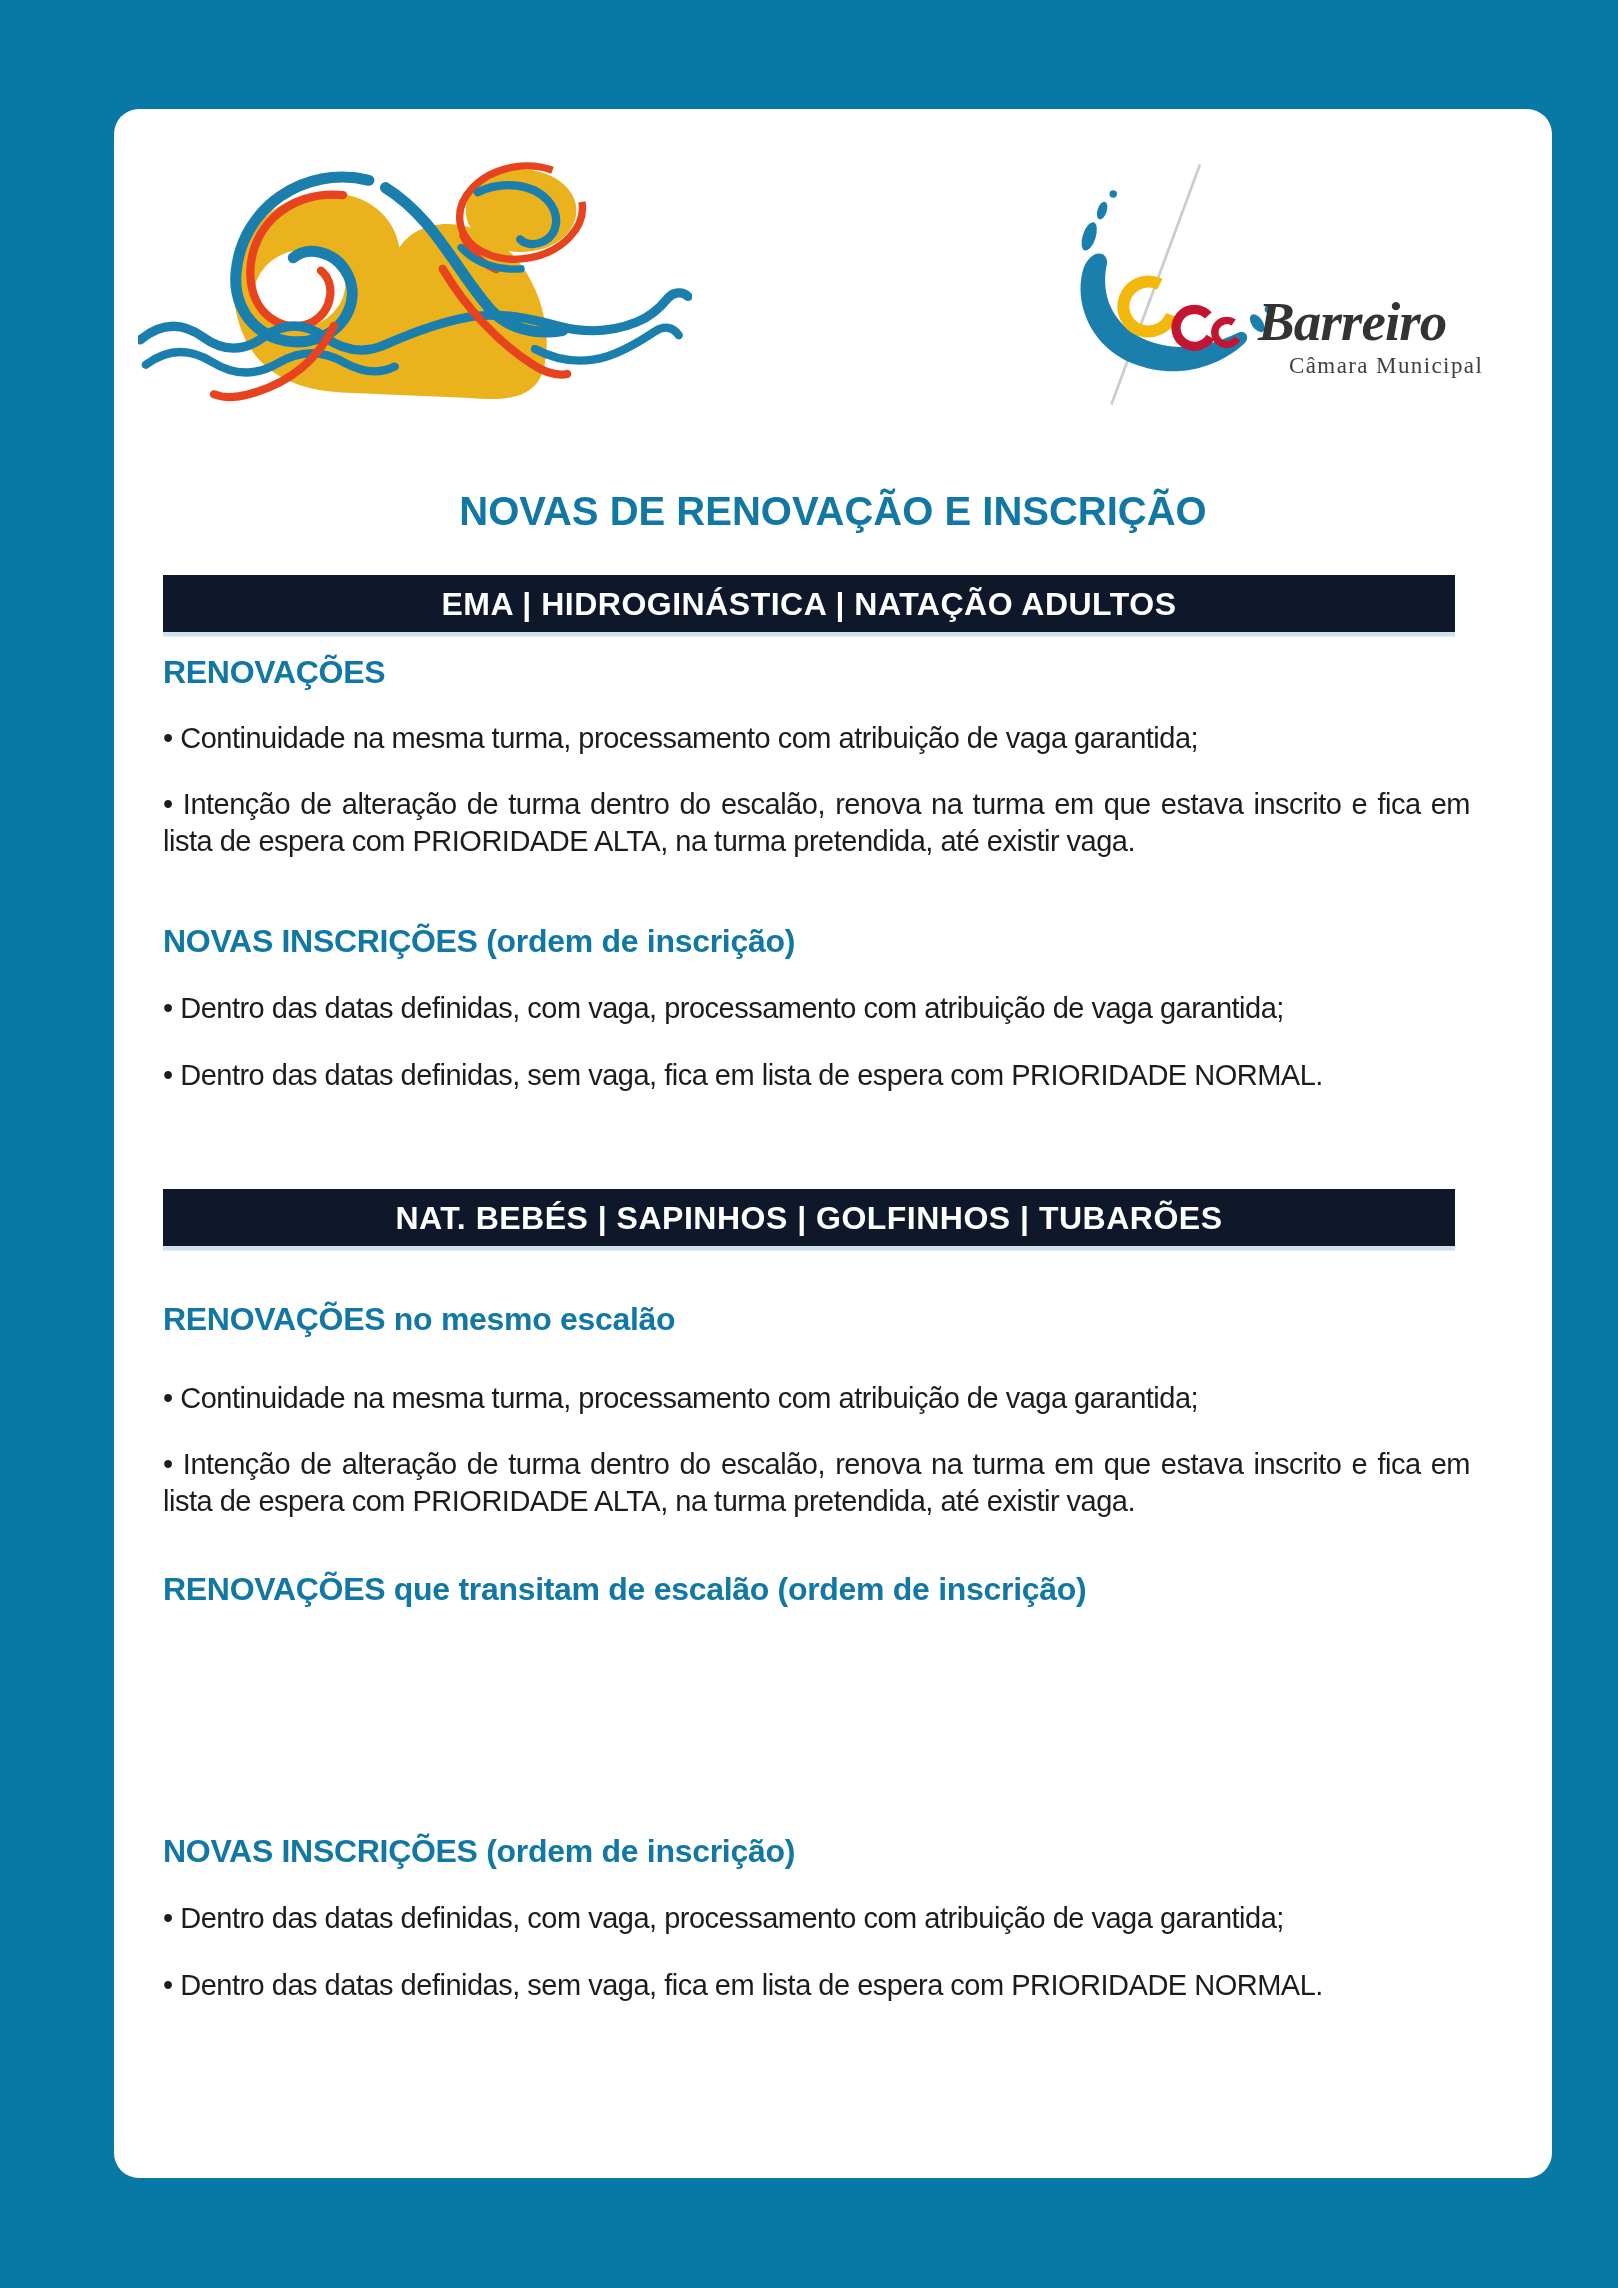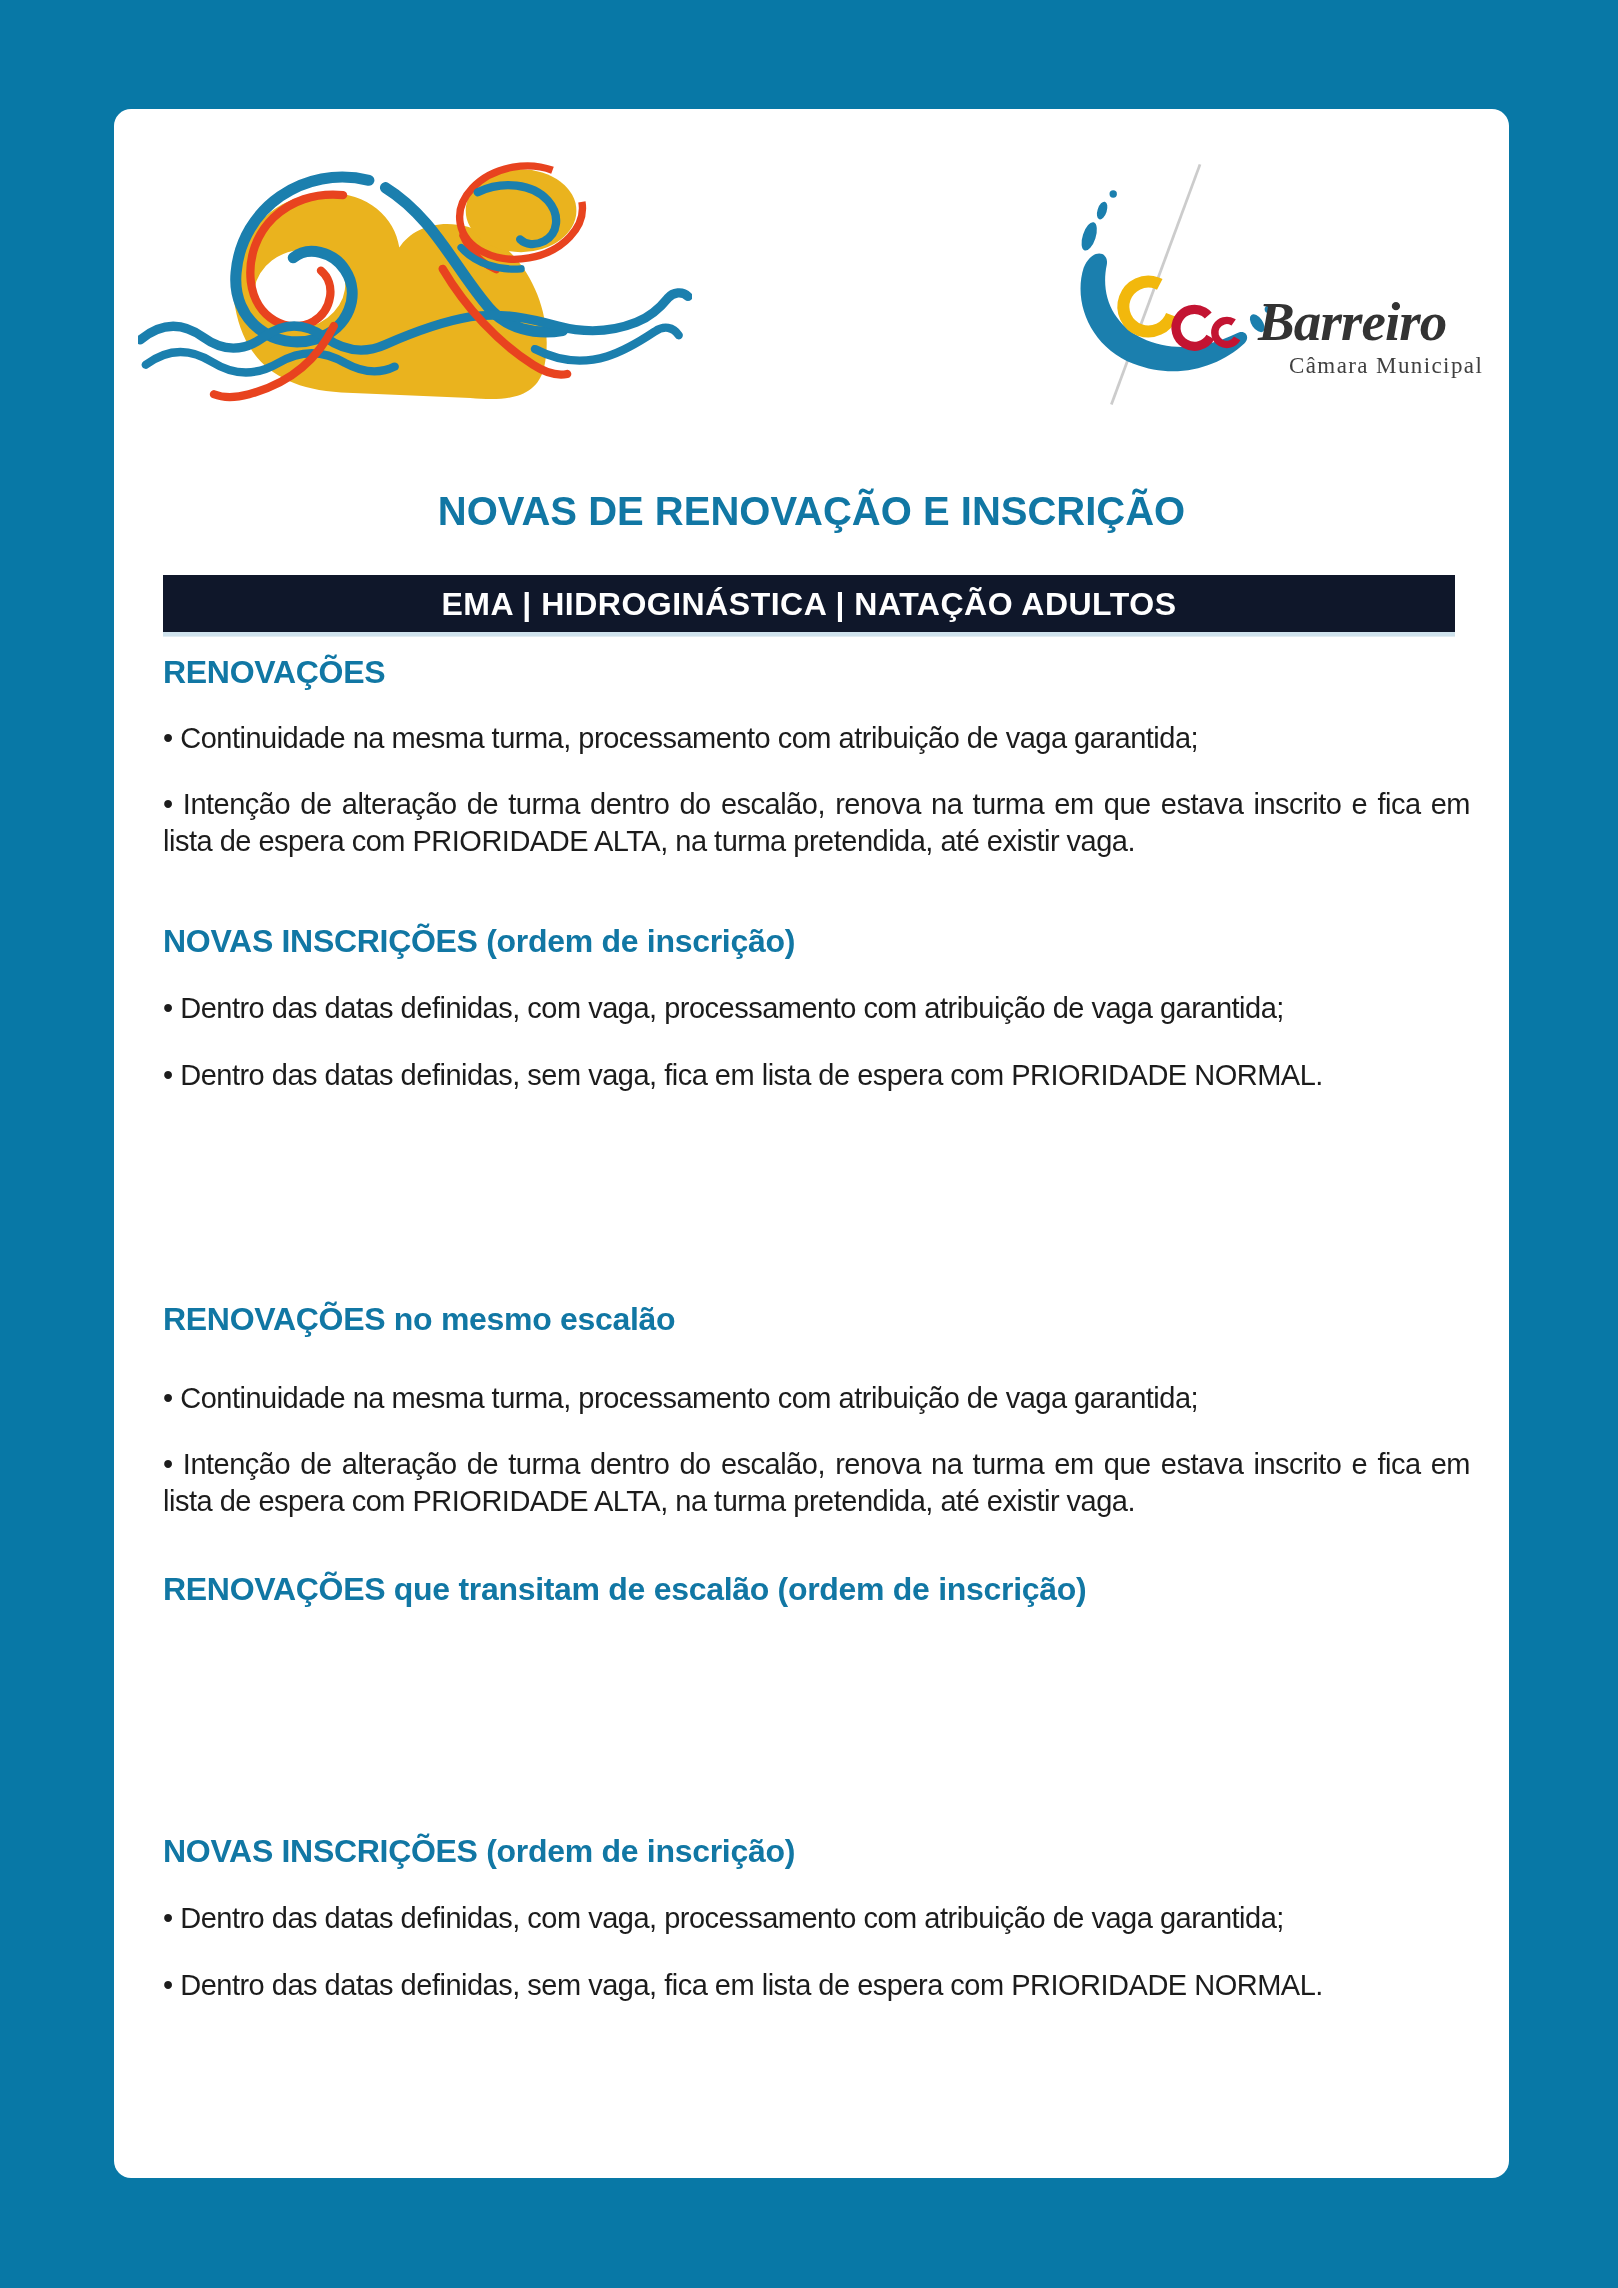--- a/index.html
+++ b/index.html
@@ -6,21 +6,21 @@
   body{
     width:1619px;height:2289px;
     background:#0878A6;
     font-family:"Liberation Sans", sans-serif;
     position:relative;
     -webkit-font-smoothing:antialiased;
   }
   .page{position:absolute;inset:0;}
   .card{
     position:absolute;left:114px;top:109px;width:1395px;height:2069px;
-    background:#FFFFFF;border-radius:17px;overflow:hidden;
+    background:#FFFFFF;border-radius:25px;overflow:hidden;padding-left:43px;
   }
   .title{
     position:absolute;top:380px;left:0;width:100%;
     text-align:center;font-size:40px;font-weight:bold;color:#1177A4;
     letter-spacing:0;
   }
   .banner{
     position:absolute;left:49px;width:1292px;height:57px;
     background:#0f172a;color:#FFFFFF;
     font-size:32px;font-weight:bold;text-align:center;line-height:59px;
@@ -101,20 +101,21 @@
     <div class="banner" style="top:466px;">EMA | HIDROGINÁSTICA | NATAÇÃO ADULTOS</div>
 
     <div class="heading" style="top:545px;">RENOVAÇÕES</div>
     <div class="para" style="top:611px;">• Continuidade na mesma turma, processamento com atribuição de vaga garantida;</div>
     <div class="para justify" style="top:677px;">• Intenção de alteração de turma dentro do escalão, renova na turma em que estava inscrito e fica em lista de espera com PRIORIDADE ALTA, na turma pretendida, até existir vaga.</div>
 
     <div class="heading" style="top:814px;">NOVAS INSCRIÇÕES (ordem de inscrição)</div>
     <div class="para" style="top:881px;">• Dentro das datas definidas, com vaga, processamento com atribuição de vaga garantida;</div>
     <div class="para" style="top:948px;">• Dentro das datas definidas, sem vaga, fica em lista de espera com PRIORIDADE NORMAL.</div>
 
+    <div class="banner" style="top:1080px;">NAT. BEBÉS | SAPINHOS | GOLFINHOS | TUBARÕES</div>
 
     <div class="heading" style="top:1192px;">RENOVAÇÕES no mesmo escalão</div>
     <div class="para" style="top:1271px;">• Continuidade na mesma turma, processamento com atribuição de vaga garantida;</div>
     <div class="para justify" style="top:1337px;">• Intenção de alteração de turma dentro do escalão, renova na turma em que estava inscrito e fica em lista de espera com PRIORIDADE ALTA, na turma pretendida, até existir vaga.</div>
 
     <div class="heading" style="top:1462px;">RENOVAÇÕES que transitam de escalão (ordem de inscrição)</div>
 
     <div class="heading" style="top:1724px;">NOVAS INSCRIÇÕES (ordem de inscrição)</div>
     <div class="para" style="top:1791px;">• Dentro das datas definidas, com vaga, processamento com atribuição de vaga garantida;</div>
     <div class="para" style="top:1858px;">• Dentro das datas definidas, sem vaga, fica em lista de espera com PRIORIDADE NORMAL.</div>

